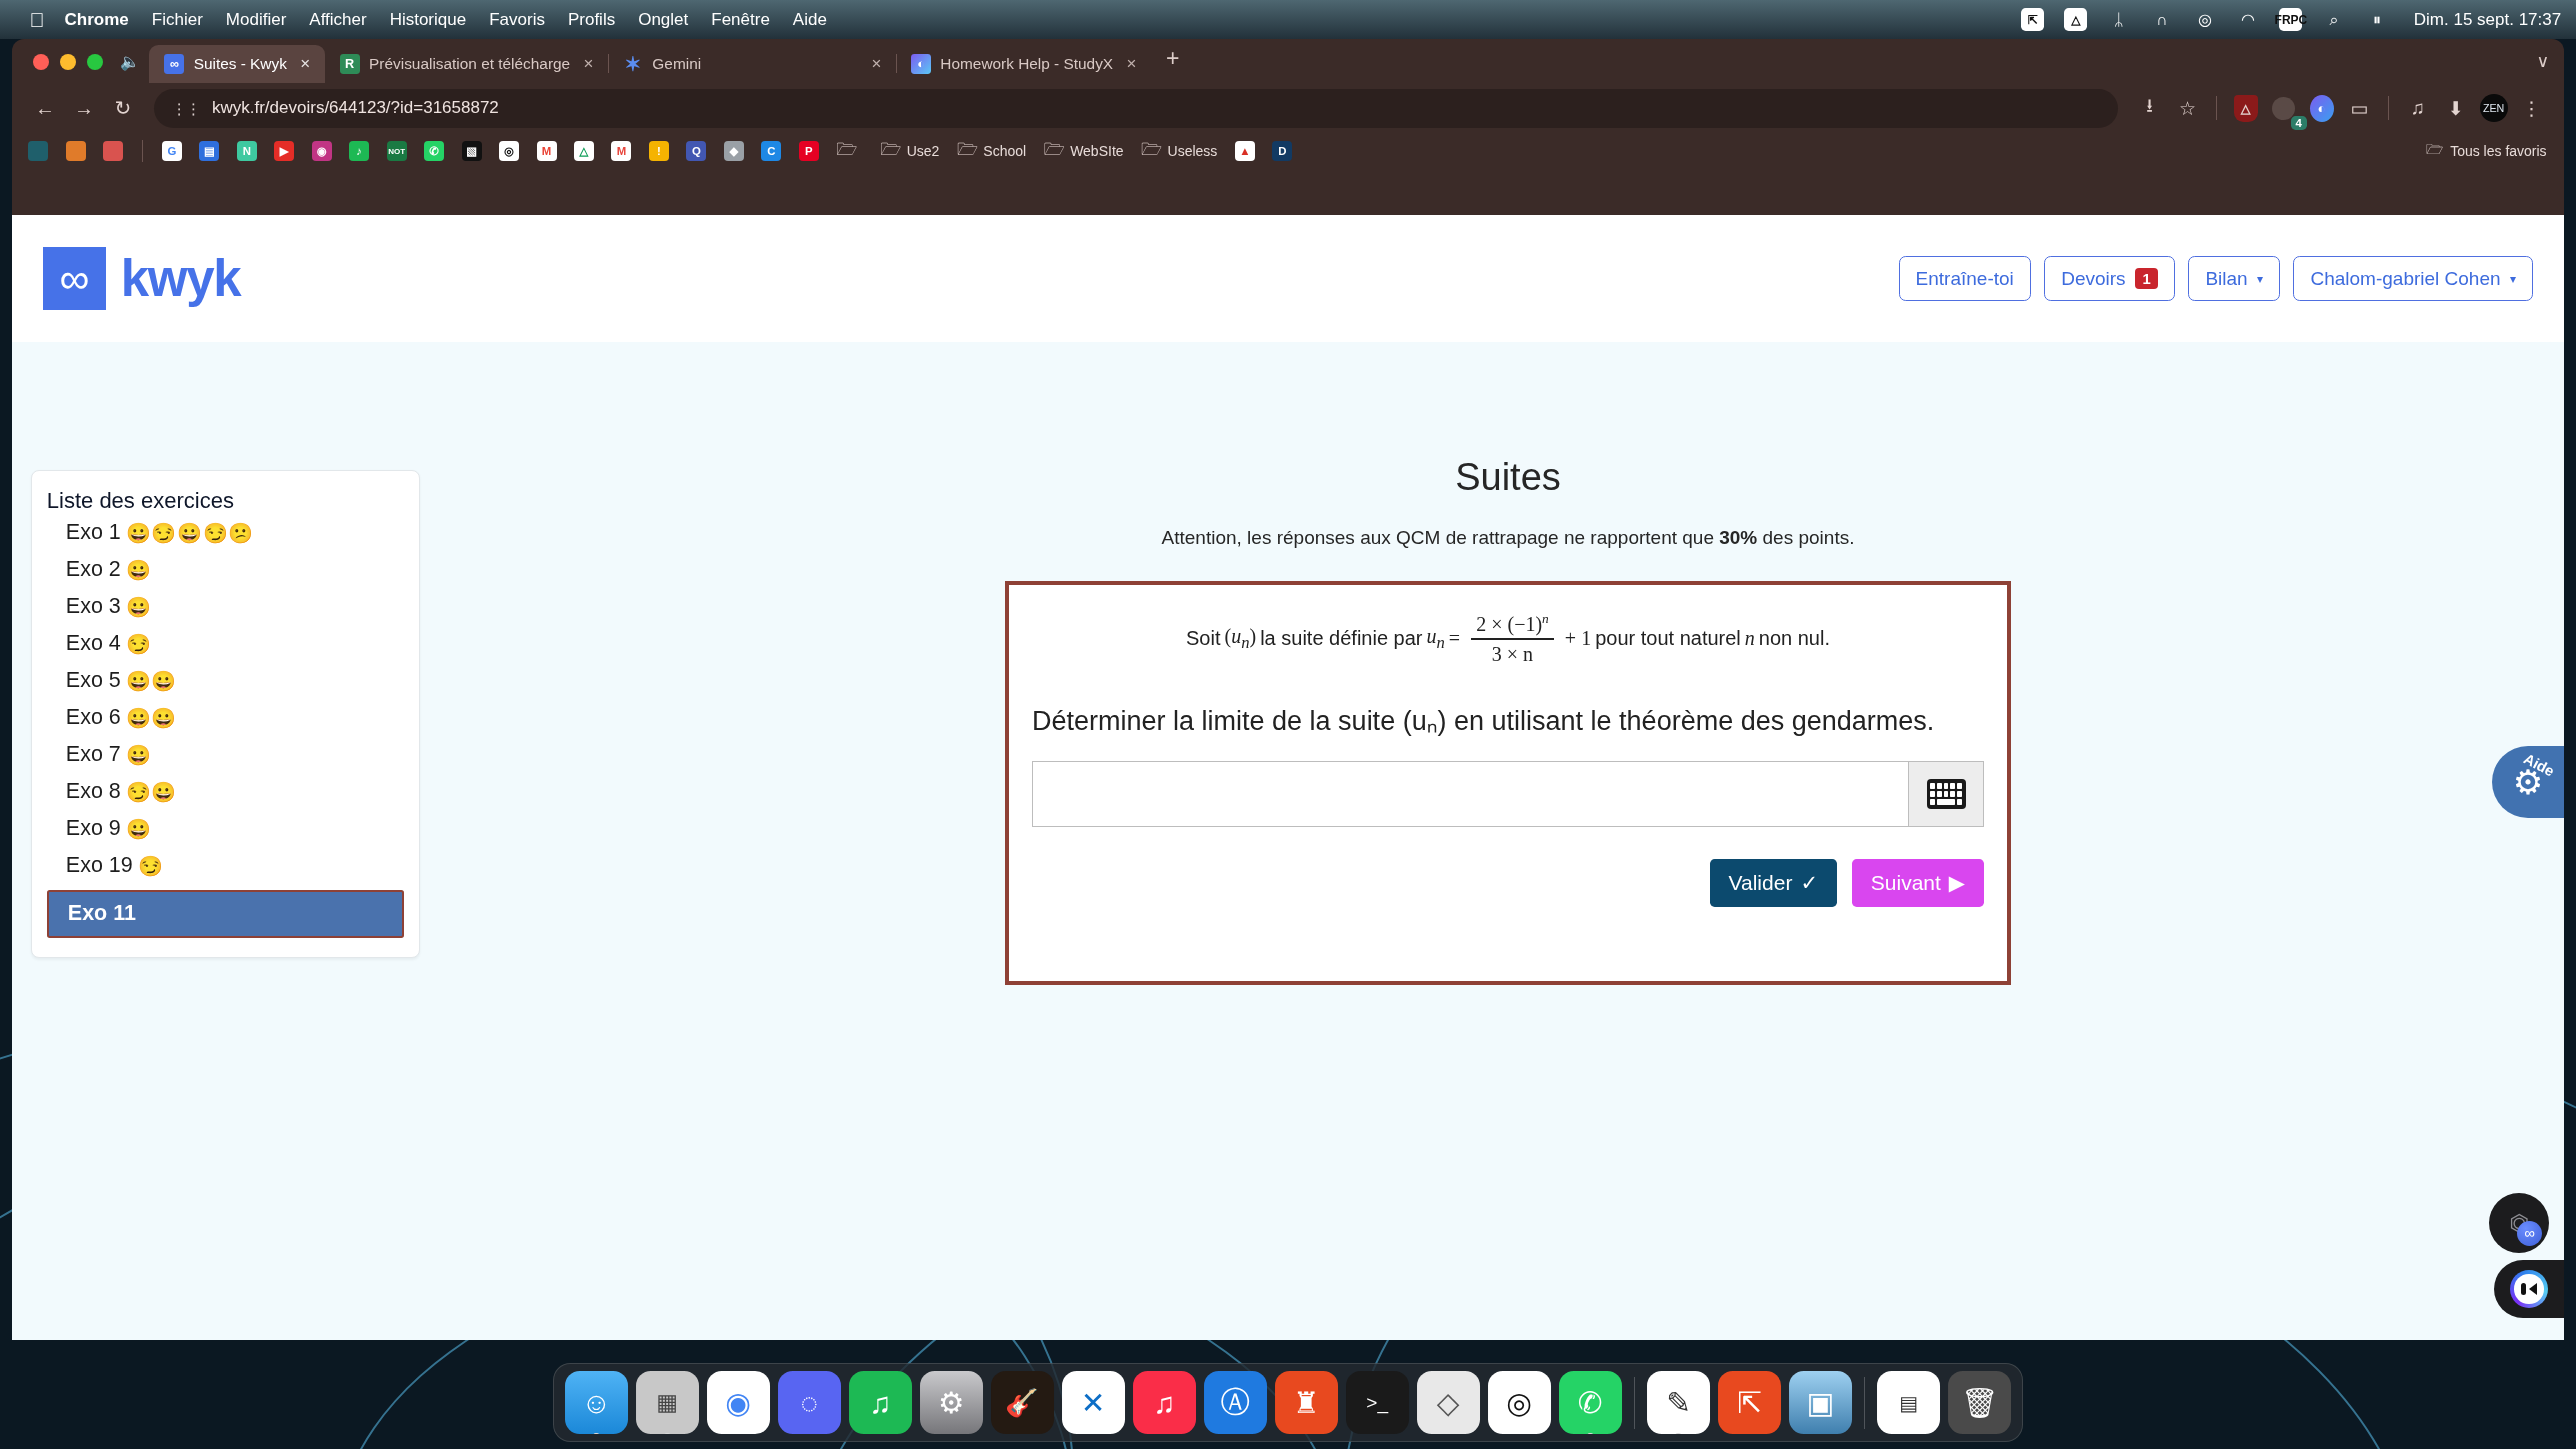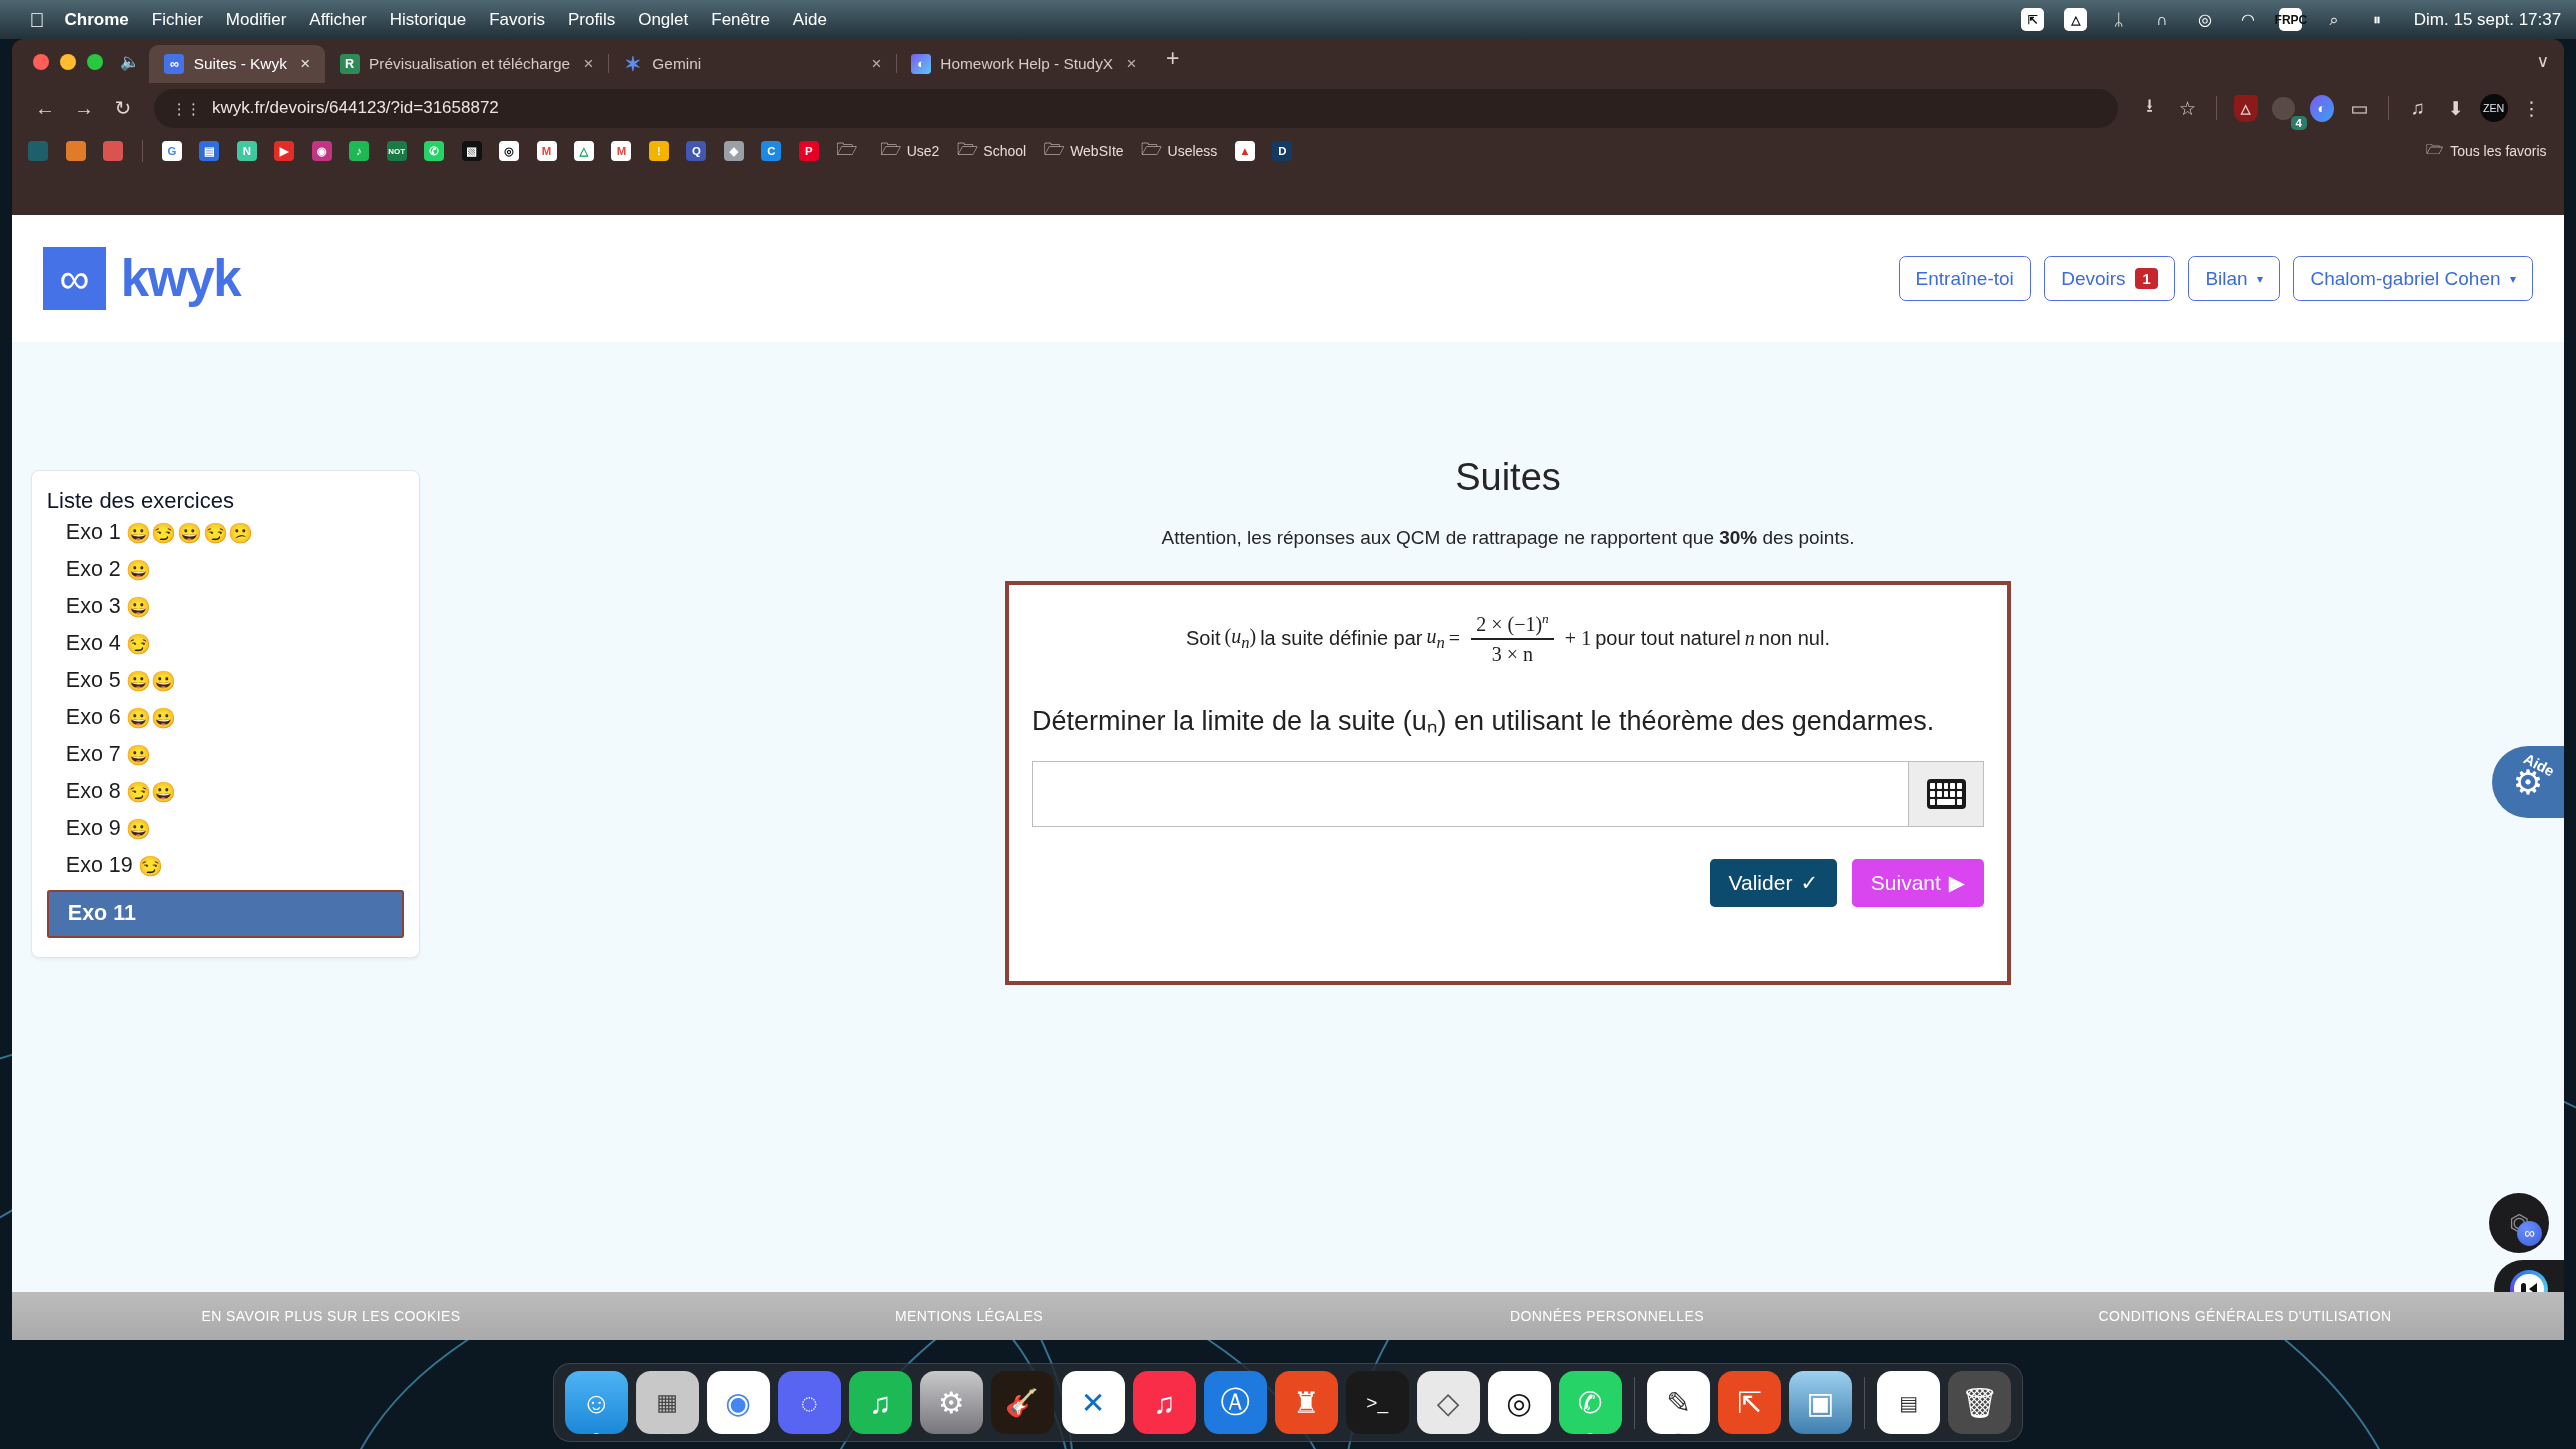--- a/index.html
+++ b/index.html
@@ -606,26 +606,20 @@
 
     <div class="fab" id="fab-chat">
       <span class="fab-face">
         <span class="inner">
           <span class="eye"></span>
           <span class="eye2"></span>
         </span>
       </span>
     </div>
 
-    <div id="site-footer">
-      <a href="#">EN SAVOIR PLUS SUR LES COOKIES</a>
-      <a href="#">MENTIONS LÉGALES</a>
-      <a href="#">DONNÉES PERSONNELLES</a>
-      <a href="#">CONDITIONS GÉNÉRALES D'UTILISATION</a>
-    </div>
   </div>
 </div>
 
 <div id="dock">
   <span class="dock-icon" style="background:linear-gradient(180deg,#4fb3f5,#1b88d8)">☺<span class="dot"></span></span>
   <span class="dock-icon" style="background:#c8c8c8;font-size:23px;color:#444">▦<span class="dot"></span></span>
   <span class="dock-icon" style="background:#fff;color:#4285f4">◉</span>
   <span class="dock-icon" style="background:#5865f2">◌</span>
   <span class="dock-icon" style="background:#1db954">♫</span>
   <span class="dock-icon" style="background:linear-gradient(180deg,#c9c9cc,#76767a)">⚙</span>

